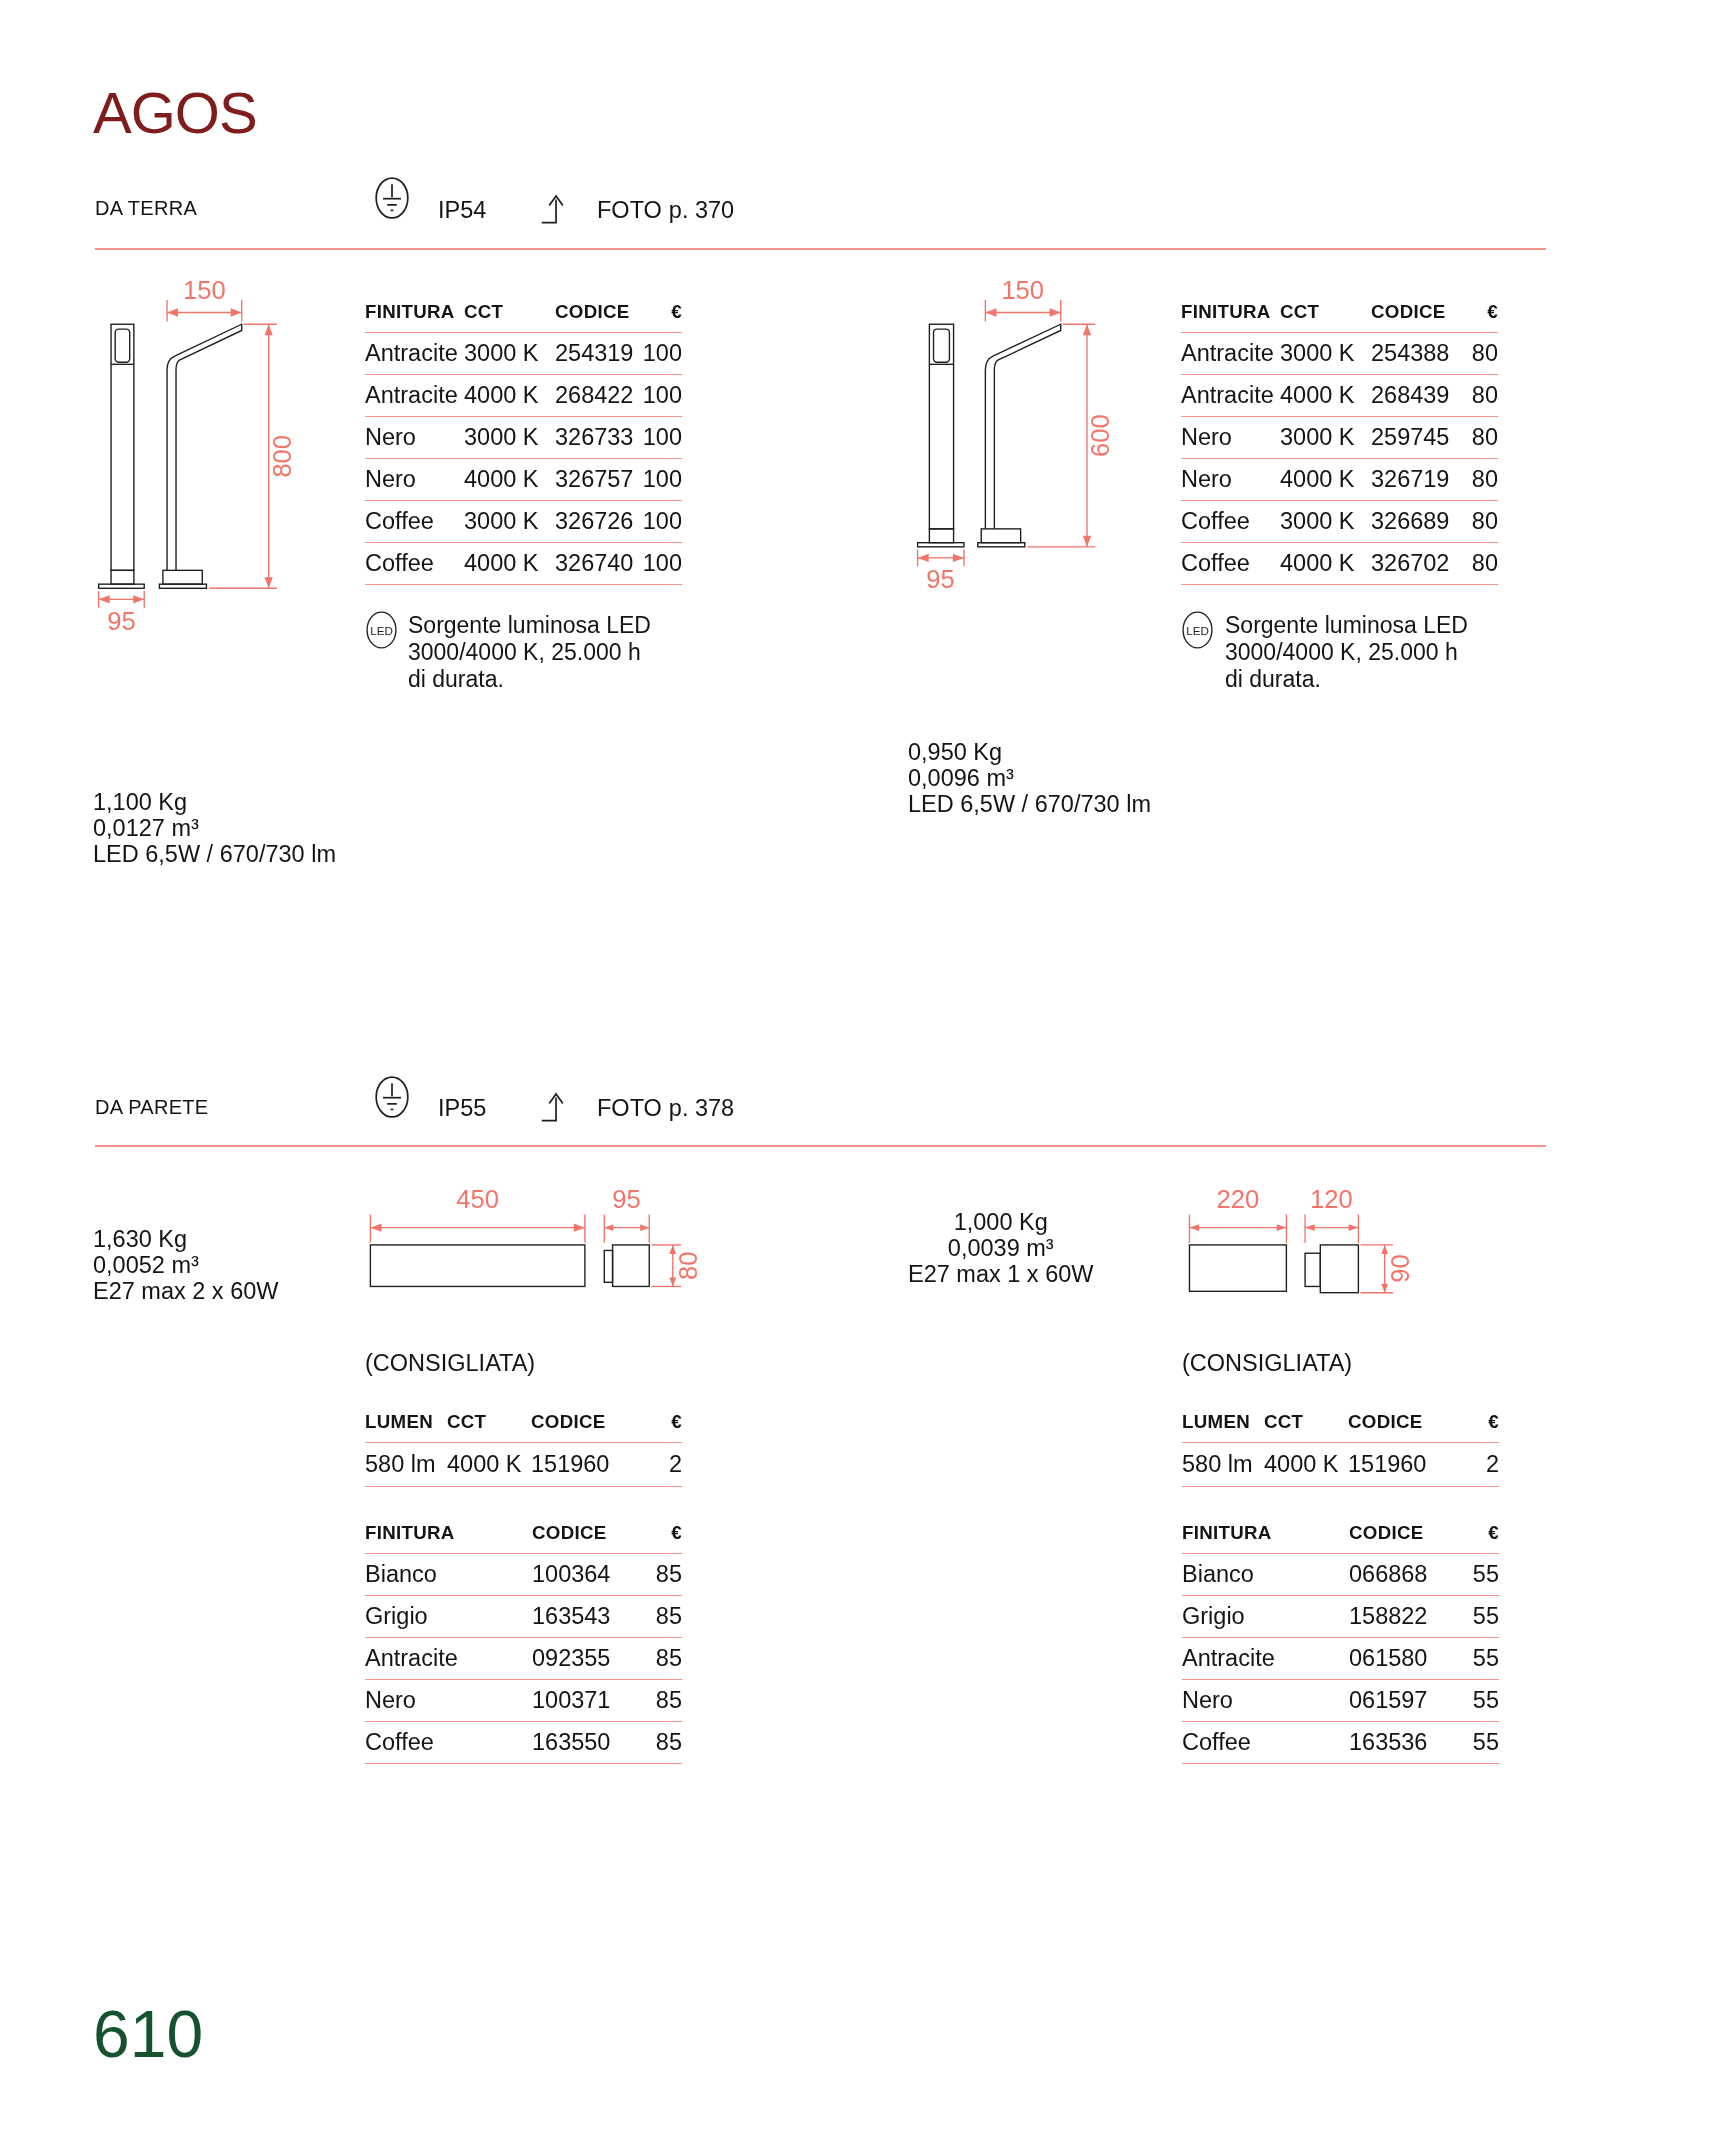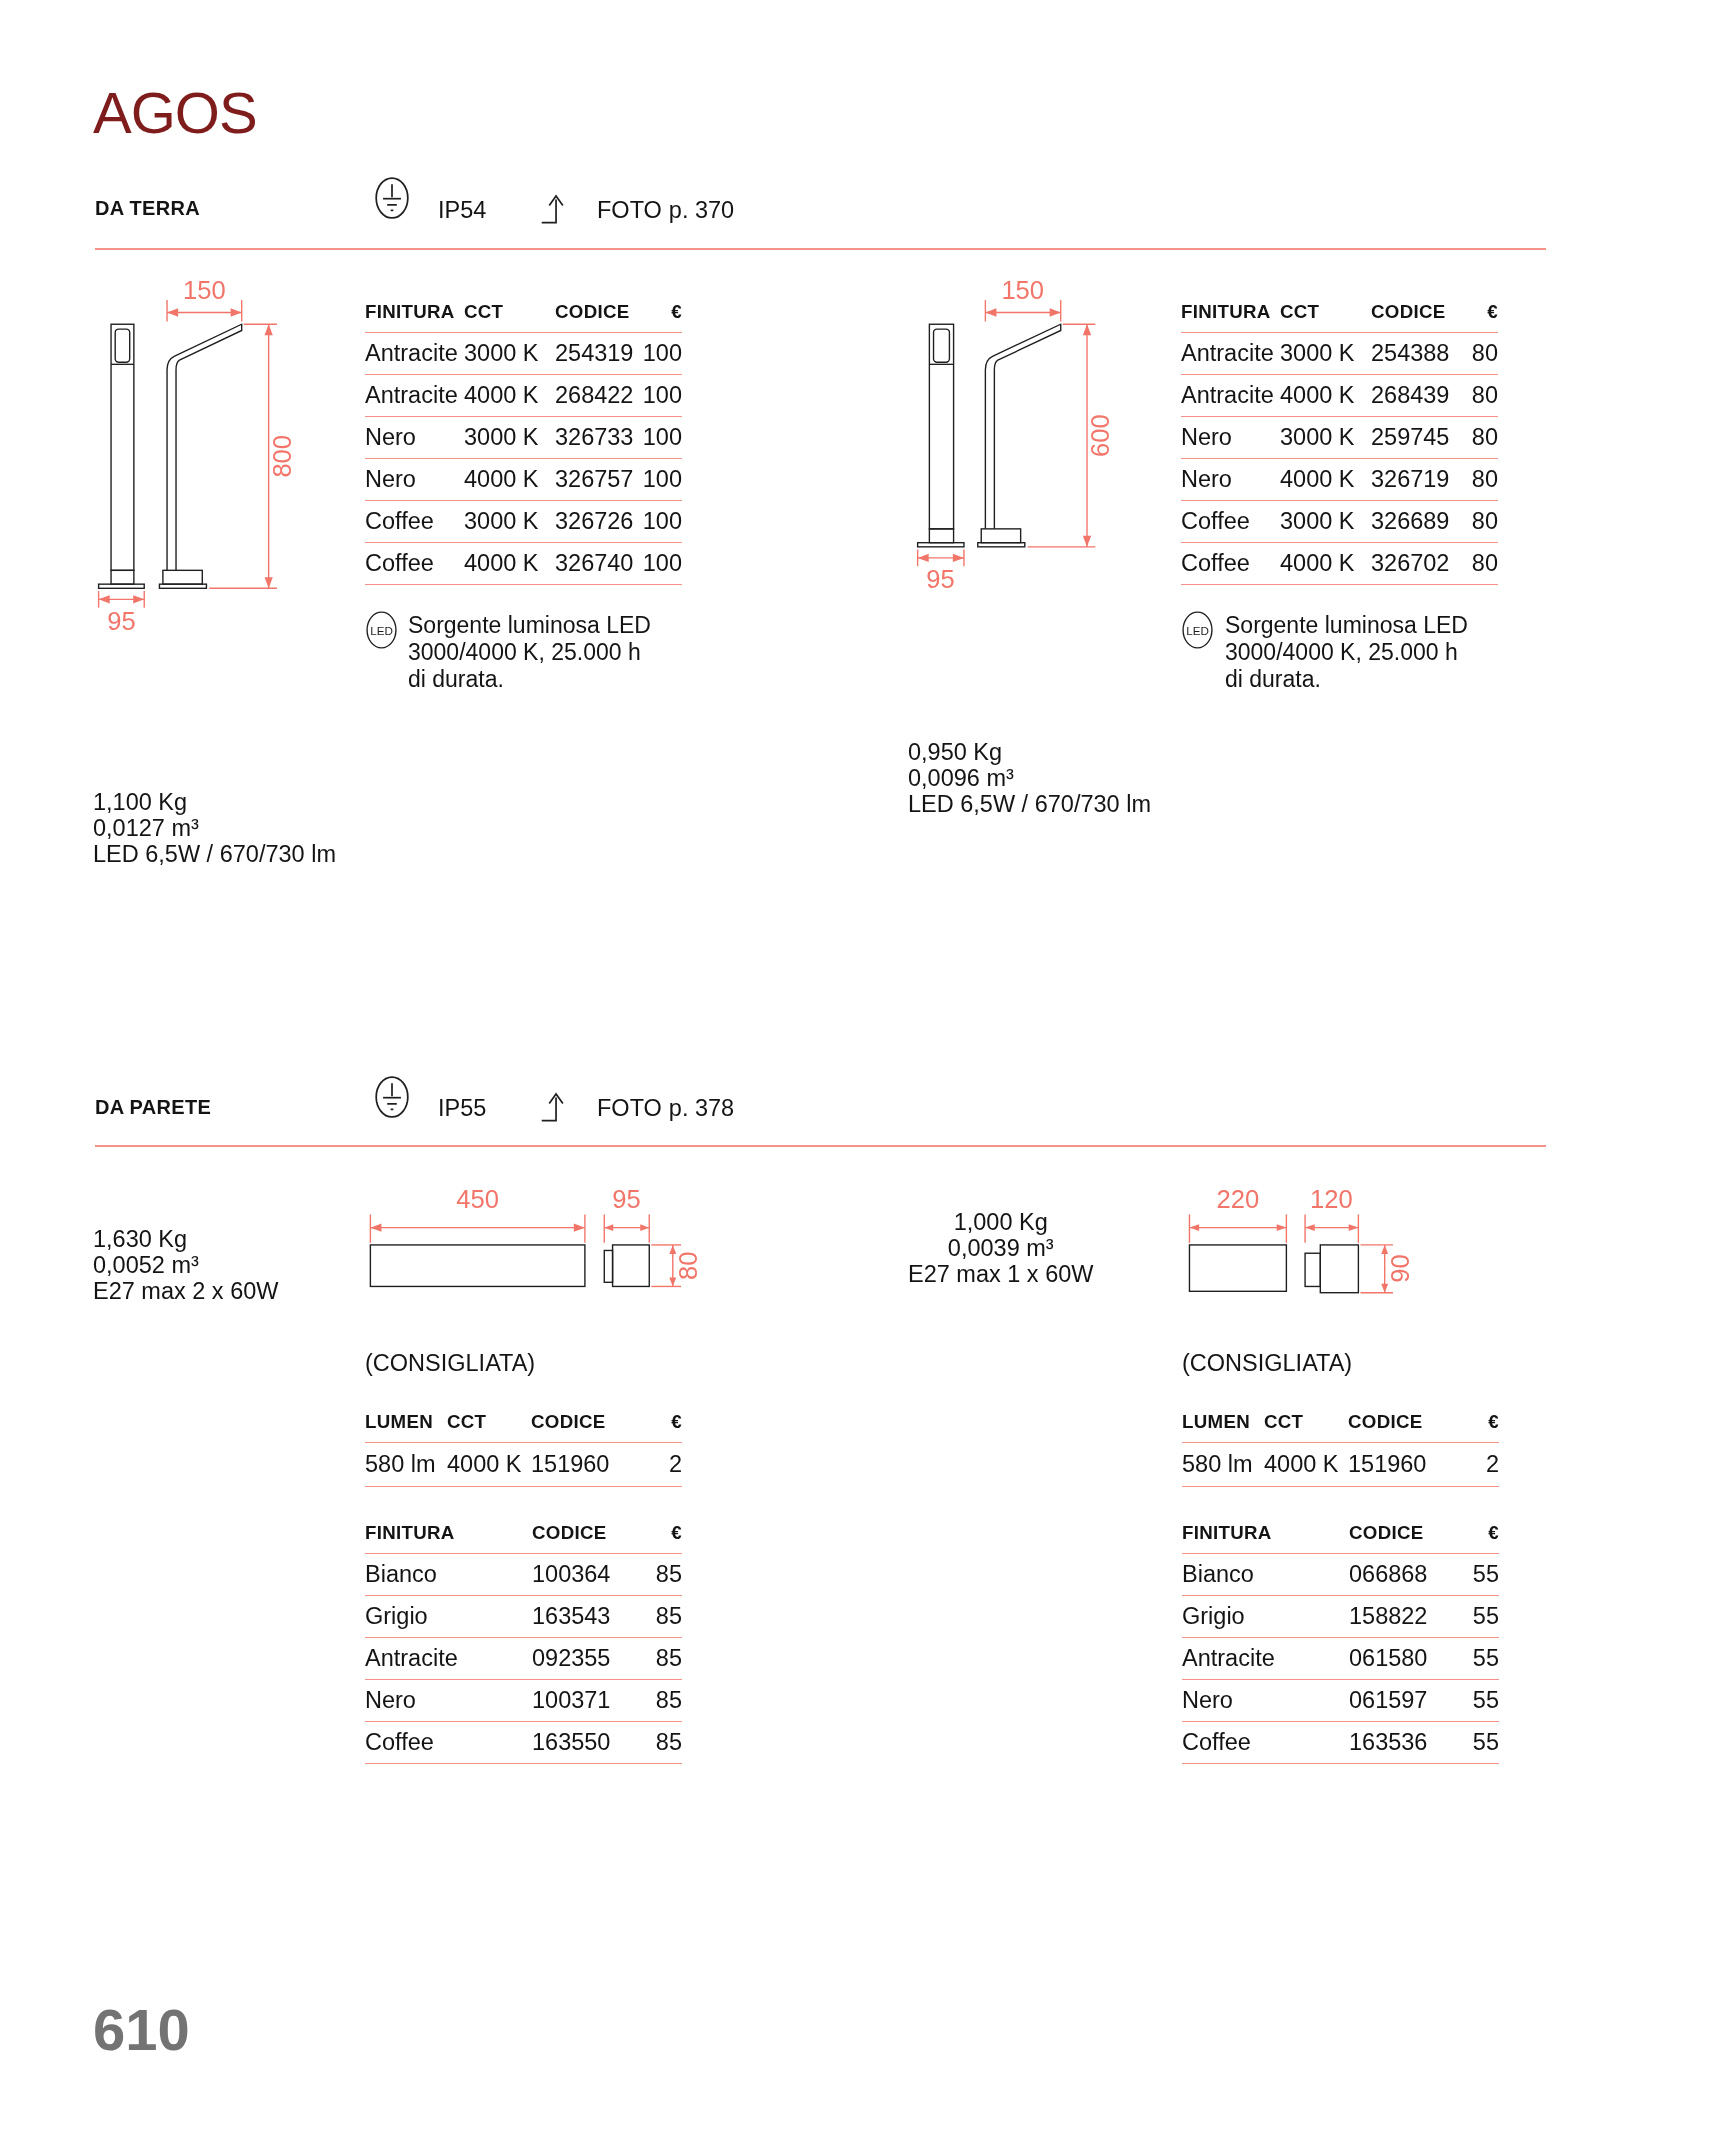--- a/index.html
+++ b/index.html
@@ -1,37 +1,37 @@
 <!DOCTYPE html>
 <html style="--accent: #f2756a; --rule: #f5938b; --ink: #141414;font-size:11px"><head>
 <meta charset="utf-8">
 <style>
   :root{ --accent:#f2756a; --rule:#f5938b; --ink:#141414; }
   html,body{margin:0;padding:0;background:#ffffff;}
   .page{position:relative;width:1728px;height:2140px;background:#fff;overflow:hidden;
         font-family:"Liberation Sans",sans-serif;color:var(--ink);}
   .abs{position:absolute;}
   .title{font-size:58px;line-height:58px;letter-spacing:-1px;color:#7f1d1d;}
-  .typelabel{font-size:20px;font-weight:700;letter-spacing:0.3px;}
+  .typelabel{font-size:20px;font-weight:400;letter-spacing:0.3px;}
   .iptxt{font-size:23.5px;}
   .foto{font-size:23.5px;display:flex;gap:7px;}
   .foto .b{font-weight:400;}
   .hrule{height:2.1px;background:var(--rule);}
   .cat-table{width:317px;font-size:23.5px;}
   .trow{display:grid;align-items:center;height:41px;border-bottom:1.4px solid var(--rule);}
   .trow.head span{font-size:18.7px;font-weight:700;letter-spacing:0.3px;}
   .trow span:last-child{text-align:right;}
   .t4 .trow{grid-template-columns:99px 91px 1fr 48px;}
   .t4l .trow{grid-template-columns:82px 84px 1fr 48px;}
   .t3 .trow{grid-template-columns:167px 1fr 48px;}
   .lumen .trow:not(.head){height:43px;}
   .lednote{font-size:23px;line-height:27px;white-space:pre-line;}
   .specs{font-size:23.5px;line-height:26px;white-space:pre-line;}
   .cons{font-size:23.5px;}
-  .pagenum{font-size:58px;color:#737373;font-weight:bold;}
+  .pagenum{font-size:66px;color:#14532d;}
   svg .ink{stroke:#1f1f1f;stroke-width:2;fill:none;}
   svg .ink25{stroke:#1f1f1f;stroke-width:2.5;fill:none;}
   svg .dim{stroke:var(--accent);stroke-width:2;fill:none;}
   svg .dimfill{fill:var(--accent);stroke:none;}
   svg text.dimtxt{fill:var(--accent);font-size:37px;font-family:"Liberation Sans",sans-serif;}
   svg text.ledtxt{fill:#1f1f1f;font-size:17px;font-family:"Liberation Sans",sans-serif;}
 </style>
 </head>
 <body>
 

